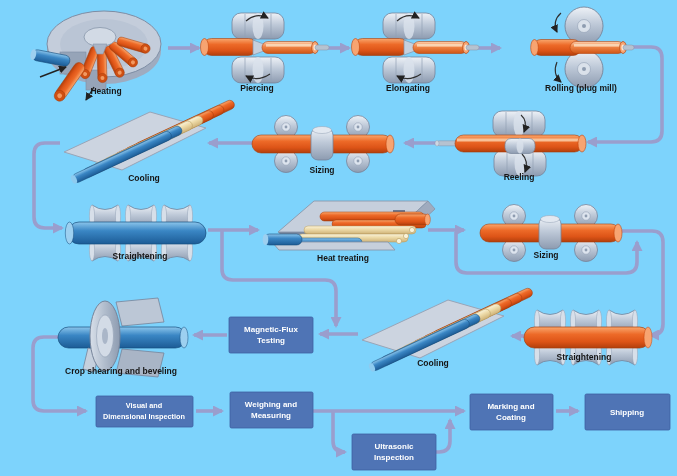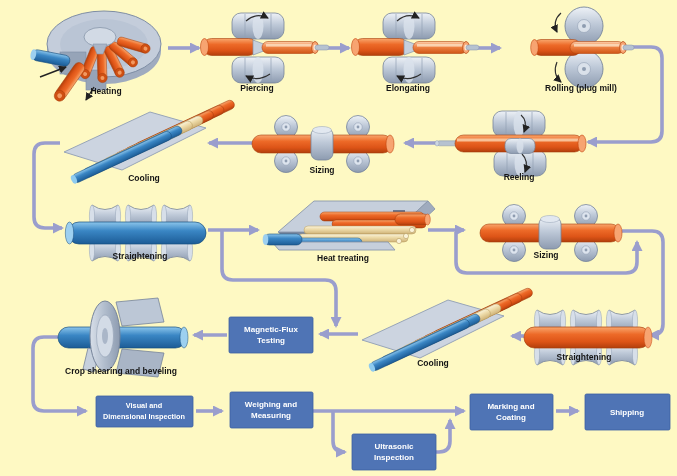--- a/index.html
+++ b/index.html
@@ -1,16 +1,16 @@
 <!DOCTYPE html>
 <html><head>
 <meta charset="utf-8">
 <style>
   html,body{margin:0;padding:0;background:#ffffff;}
-  .canvas{width:677px;height:476px;position:relative;background:#fef9c3;overflow:hidden;
+  .canvas{width:677px;height:476px;position:relative;background:#7dd3fc;overflow:hidden;
           font-family:"Liberation Sans",sans-serif;}
   svg{display:block;}
   .mlabel{font-family:"Liberation Sans",sans-serif;font-weight:bold;font-size:8.5px;fill:#161616;}
   .boxlabel{font-family:"Liberation Sans",sans-serif;font-weight:bold;font-size:8px;fill:#ffffff;}
   .boxlabel.sm{font-size:7.3px;}
   .conn{fill:none;stroke:#9a9ecd;stroke-width:3.6;}
   .rot{fill:none;stroke:#2e2e2e;stroke-width:1.1;}
   .pbox{fill:#4f74b5;stroke:#3e61a2;stroke-width:0.8;}
 </style>
 </head>

